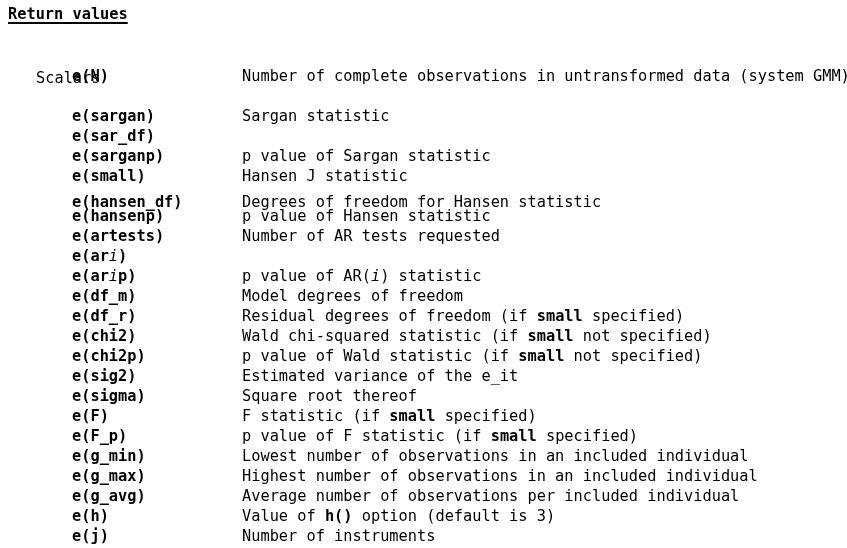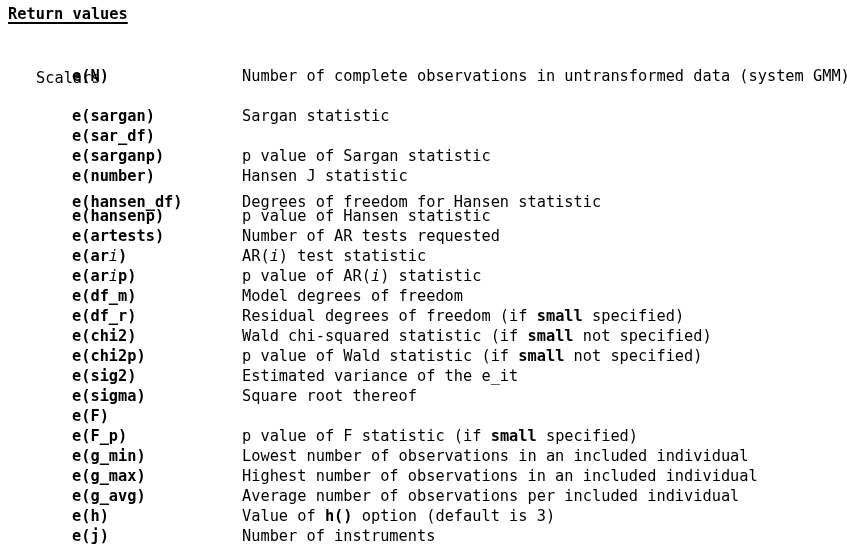--- a/index.html
+++ b/index.html
@@ -98,33 +98,33 @@
   <div class="group-heading" style="top:48px;margin-top:20px;">Scalars</div>
 
 
   <div class="edge-glyph" style="top:66px;">·</div>
 
   <div id="scalar-rows">
       <div class="row" style="top: 66px;"><span class="name"><span class="b">e(N)</span></span><span class="desc"><span>Number of complete observations in untransformed data (system GMM)</span></span></div>
       <div class="row" style="top: 106px;"><span class="name"><span class="b">e(sargan)</span></span><span class="desc"><span>Sargan statistic</span></span></div>
       <div class="row" style="top: 126px;"><span class="name"><span class="b">e(sar_df)</span></span></div>
       <div class="row" style="top: 146px;"><span class="name"><span class="b">e(sarganp)</span></span><span class="desc"><span>p value of Sargan statistic</span></span></div>
-      <div class="row" style="top: 166px;"><span class="name"><span class="b">e(number)</span></span><span class="desc"><span>Hansen J statistic</span></span></div>
+      <div class="row" style="top: 166px;"><span class="name"><span class="b">e(small)</span></span><span class="desc"><span>Hansen J statistic</span></span></div>
       <div class="row" style="top: 192px;"><span class="name"><span class="b">e(hansen_df)</span></span><span class="desc"><span>Degrees of freedom for Hansen statistic</span></span></div>
       <div class="row" style="top: 206px; padding-left: 32px;"><span class="name"><span class="b">e(hansenp)</span></span><span class="desc"><span>p value of Hansen statistic</span></span></div>
       <div class="row" style="top: 226px;"><span class="name"><span class="b">e(artests)</span></span><span class="desc"><span>Number of AR tests requested</span></span></div>
-      <div class="row" style="top: 246px; padding-left: 31px;"><span class="name"><span class="b">e(ar</span><span class="i">i</span><span class="b">)</span></span><span class="desc"><span>AR(</span><span class="i">i</span><span>) test statistic</span></span></div>
+      <div class="row" style="top: 246px; padding-left: 31px;"><span class="name"><span class="b">e(ar</span><span class="i">i</span><span class="b">)</span></span></div>
       <div class="row" style="top: 266px;"><span class="name"><span class="b">e(ar</span><span class="i">i</span><span class="b">p)</span></span><span class="desc"><span>p value of AR(</span><span class="i">i</span><span>) statistic</span></span></div>
       <div class="row" style="top: 286px;"><span class="name"><span class="b">e(df_m)</span></span><span class="desc"><span>Model degrees of freedom</span></span></div>
       <div class="row" style="top: 306px;"><span class="name"><span class="b">e(df_r)</span></span><span class="desc"><span>Residual degrees of freedom (if </span><span class="b">small</span><span> specified)</span></span></div>
       <div class="row" style="top: 326px;"><span class="name"><span class="b">e(chi2)</span></span><span class="desc"><span>Wald chi-squared statistic (if </span><span class="b">small</span><span> not specified)</span></span></div>
       <div class="row" style="top: 346px;"><span class="name"><span class="b">e(chi2p)</span></span><span class="desc"><span>p value of Wald statistic (if </span><span class="b">small</span><span> not specified)</span></span></div>
       <div class="row" style="top: 366px;"><span class="name"><span class="b">e(sig2)</span></span><span class="desc"><span>Estimated variance of the e_it</span></span></div>
       <div class="row" style="top: 386px;"><span class="name"><span class="b">e(sigma)</span></span><span class="desc"><span>Square root thereof</span></span></div>
-      <div class="row" style="top: 406px;"><span class="name"><span class="b">e(F)</span></span></div>
+      <div class="row" style="top: 406px;"><span class="name"><span class="b">e(F)</span></span><span class="desc"><span>F statistic (if </span><span class="b">small</span><span> specified)</span></span></div>
       <div class="row" style="top: 426px;"><span class="name"><span class="b">e(F_p)</span></span><span class="desc"><span>p value of F statistic (if </span><span class="b">small</span><span> specified)</span></span></div>
       <div class="row" style="top: 446px;"><span class="name"><span class="b">e(g_min)</span></span><span class="desc"><span>Lowest number of observations in an included individual</span></span></div>
       <div class="row" style="top: 466px;"><span class="name"><span class="b">e(g_max)</span></span><span class="desc"><span>Highest number of observations in an included individual</span></span></div>
       <div class="row" style="top: 486px;"><span class="name"><span class="b">e(g_avg)</span></span><span class="desc"><span>Average number of observations per included individual</span></span></div>
       <div class="row" style="top: 506px;"><span class="name"><span class="b">e(h)</span></span><span class="desc"><span>Value of </span><span class="b">h()</span><span> option (default is 3)</span></span></div>
       <div class="row" style="top: 526px;"><span class="name"><span class="b">e(j)</span></span><span class="desc"><span>Number of instruments</span></span></div>
     </div>
 
 </div>
 

